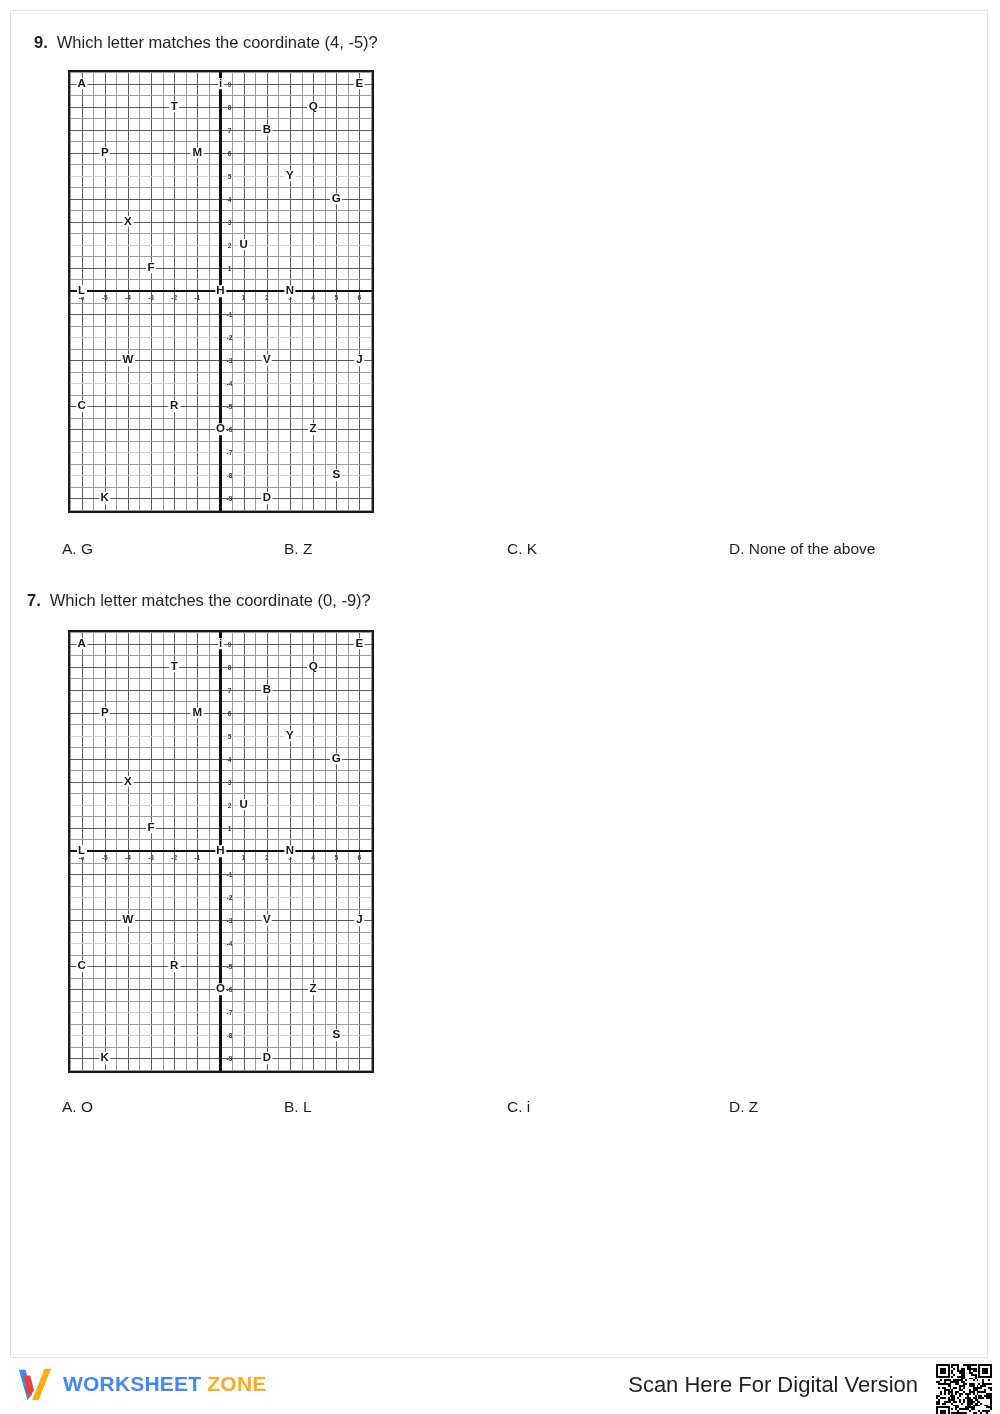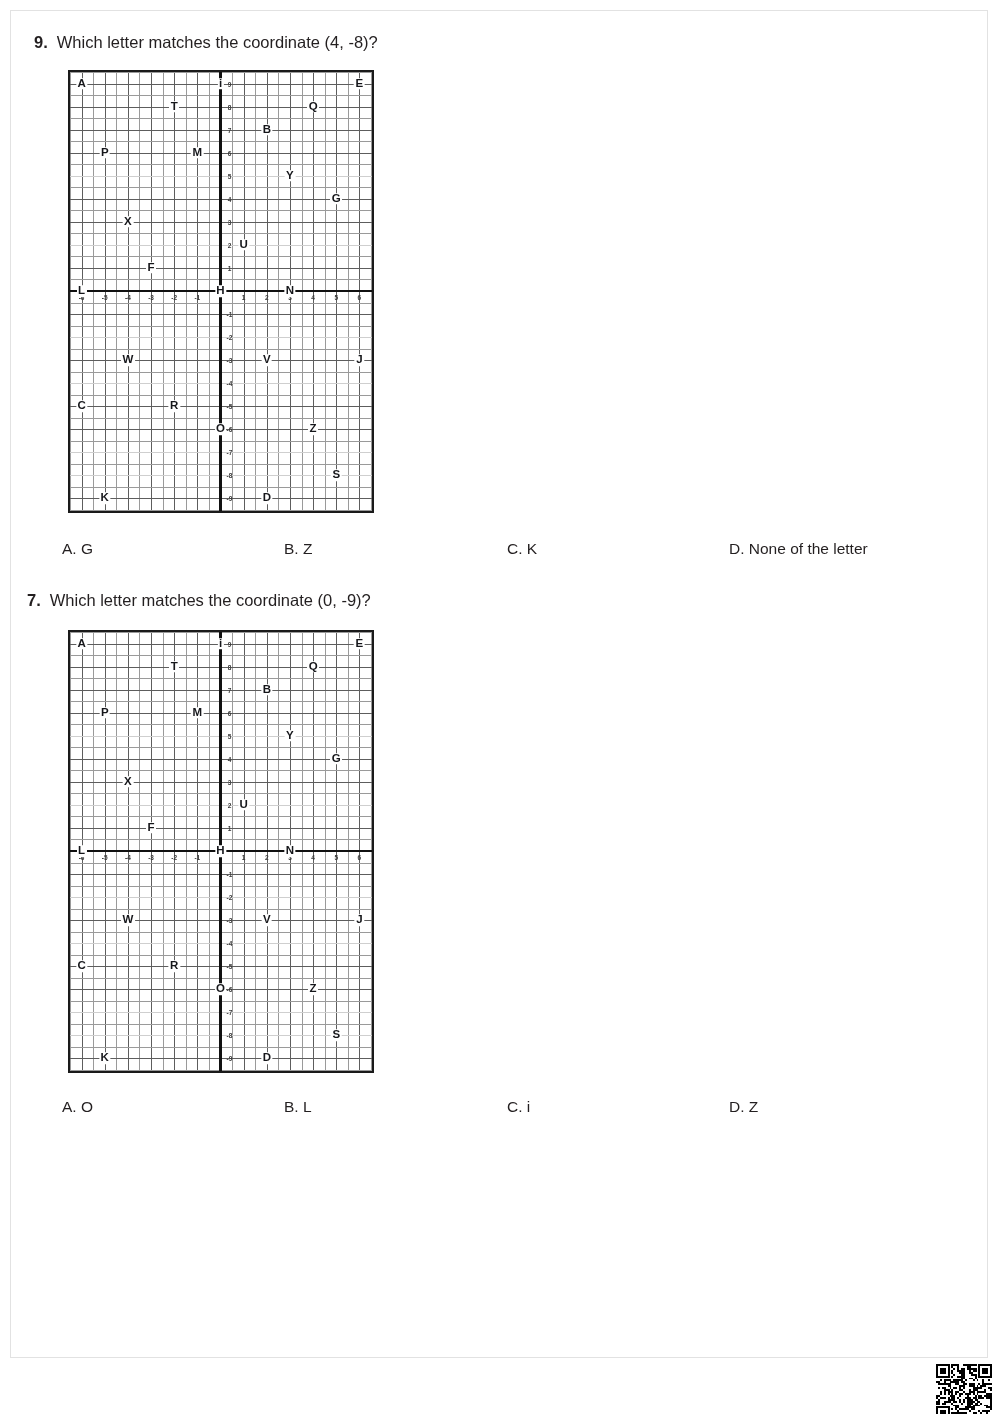--- a/index.html
+++ b/index.html
@@ -165,21 +165,21 @@
   }
 </style>
 </head>
 <body>
 
 <div id="page-frame"></div>
 
 <div class="question-block">
   <div class="q-head" style="left:34px; top:33px;">
     <span class="q-num">9.</span>
-    <span class="q-text">Which letter matches the coordinate (4, -8)?</span>
+    <span class="q-text">Which letter matches the coordinate (4, -5)?</span>
   </div>
 
   <div class="grid-wrap" id="grid-9" style="left:68px; top:70px;">
     <div class="grid-inner">
         <div class="gline-v" style="left: 0px;"></div>
         <div class="gline-v major" style="left: 11.58px;"></div>
         <div class="gline-v" style="left: 23.15px;"></div>
         <div class="gline-v major" style="left: 34.73px;"></div>
         <div class="gline-v" style="left: 46.31px;"></div>
         <div class="gline-v major" style="left: 57.88px;"></div>
@@ -299,21 +299,21 @@
         <span class="pt-letter" style="left: 266.27px; top: 403.42px;">S</span>
         <span class="pt-letter" style="left: 34.73px; top: 426.47px;">K</span>
         <span class="pt-letter" style="left: 196.81px; top: 426.47px;">D</span>
       </div>
   </div>
 
   <div class="options-row" style="top:540px;">
     <span class="option opt-a">A. G</span>
     <span class="option opt-b">B. Z</span>
     <span class="option opt-c">C. K</span>
-    <span class="option opt-d">D. None of the letter</span>
+    <span class="option opt-d">D. None of the above</span>
   </div>
 </div>
 
 <div class="question-block">
   <div class="q-head" style="left:27px; top:591px;">
     <span class="q-num">7.</span>
     <span class="q-text">Which letter matches the coordinate (0, -9)?</span>
   </div>
 
   <div class="grid-wrap" id="grid-10" style="left:68px; top:630px;">
@@ -445,21 +445,30 @@
 
   <div class="options-row" style="top:1098px;">
     <span class="option opt-a">A. O</span>
     <span class="option opt-b">B. L</span>
     <span class="option opt-c">C. i</span>
     <span class="option opt-d">D. Z</span>
   </div>
 </div>
 
 <div id="footer">
-
+  <div id="logo">
+    <svg id="logo-mark" viewBox="0 0 40 38">
+      <path d="M3 4 L10 4 L17 30 L12 36 Z" fill="#4285f4"></path>
+      <path d="M8 10 L15 10 L19 26 L13 33 Z" fill="#ea4335"></path>
+      <path d="M30 3 L37 3 L24 36 L17 36 Z" fill="#fbad18"></path>
+    </svg>
+    <span id="logo-text"><span class="logo-ws">WORKSHEET</span><span class="logo-zone"> ZONE</span></span>
+  </div>
+
+  <div id="scan-text">Scan Here For Digital Version</div>
 
   <svg id="qr" viewBox="0 0 29 29" shape-rendering="crispEdges">
     <rect width="29" height="29" fill="#ffffff"></rect>
     <g fill="#000000" id="qr-cells">
         <rect x="0" y="0" width="1" height="1"></rect>
         <rect x="1" y="0" width="1" height="1"></rect>
         <rect x="2" y="0" width="1" height="1"></rect>
         <rect x="3" y="0" width="1" height="1"></rect>
         <rect x="4" y="0" width="1" height="1"></rect>
         <rect x="5" y="0" width="1" height="1"></rect>

